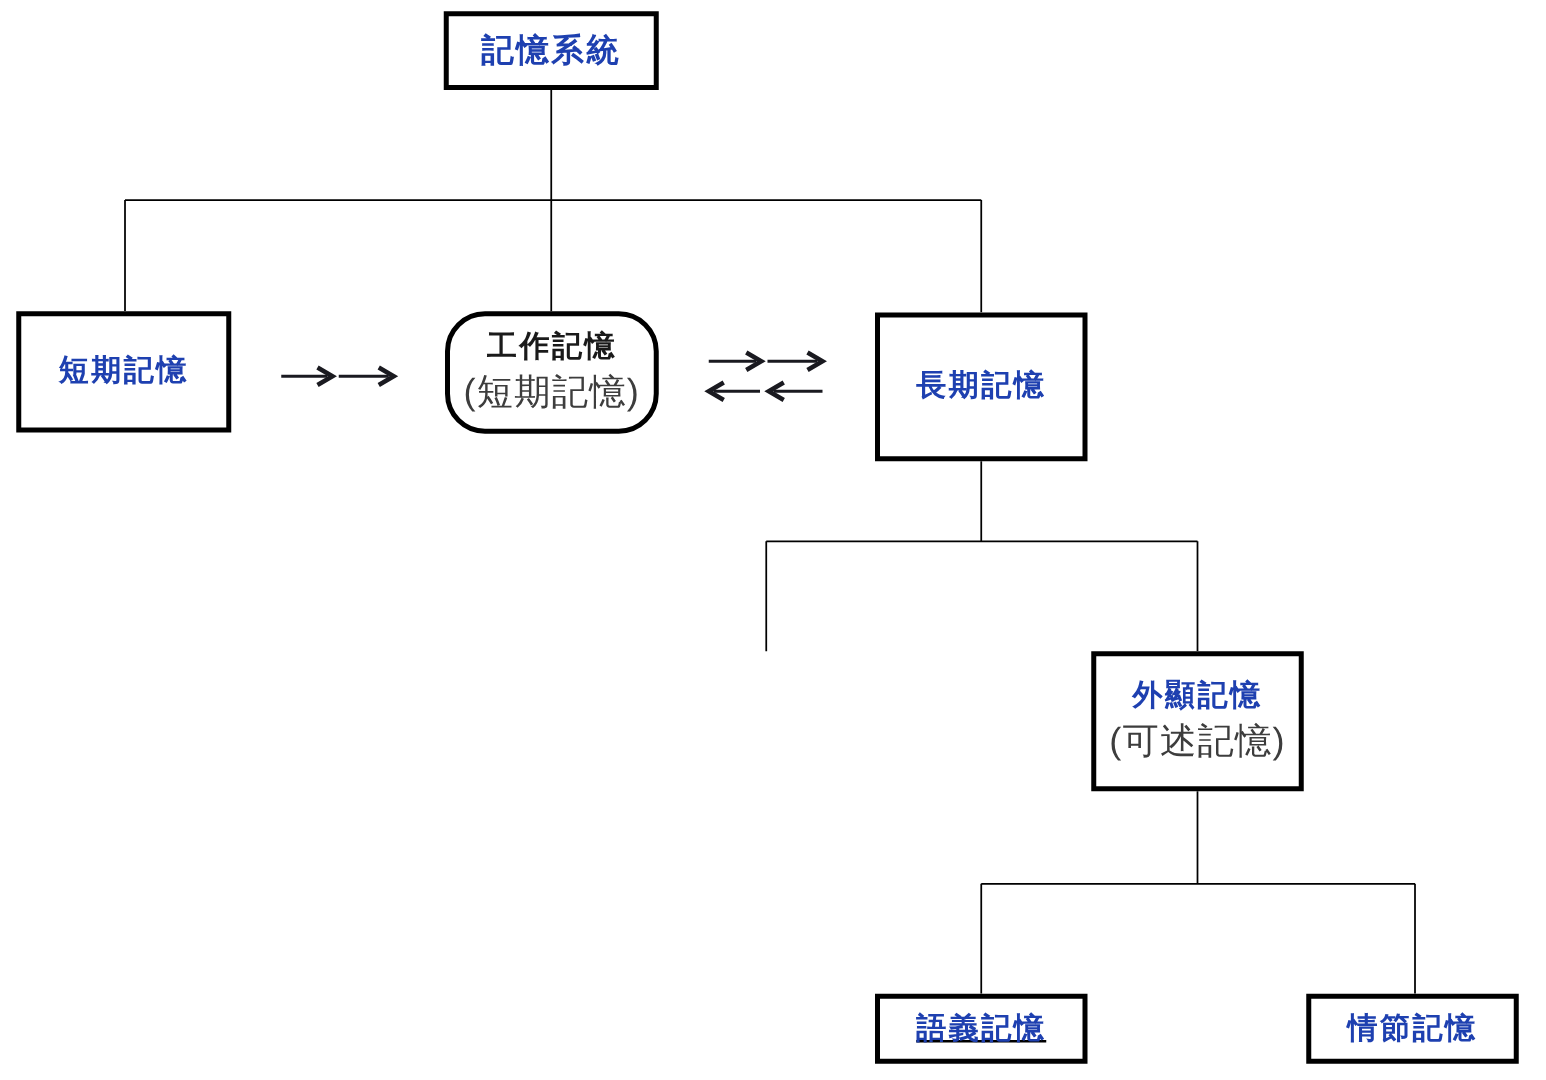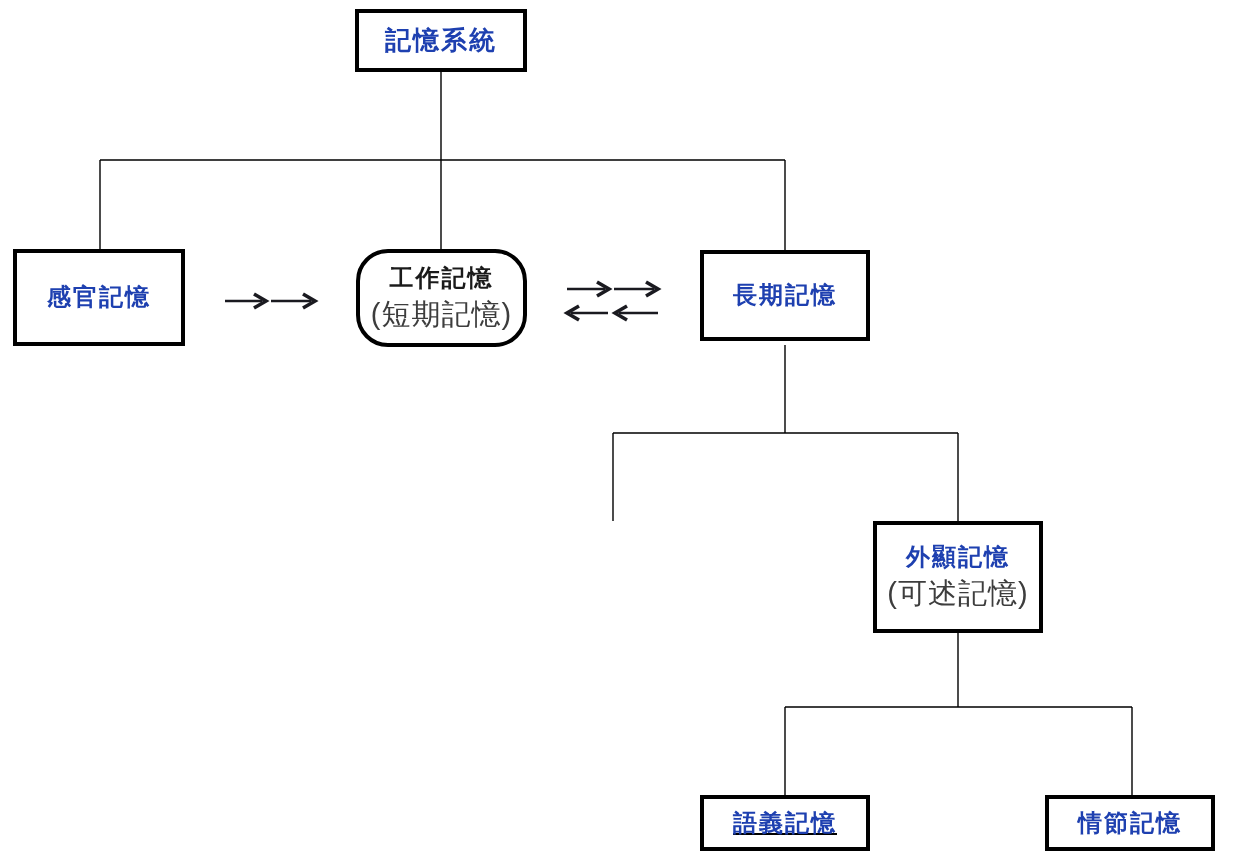--- a/index.html
+++ b/index.html
@@ -74,21 +74,21 @@
     font-weight:400;
     color:var(--sublabel);
     letter-spacing:1px;
     line-height:1.1;
     white-space:nowrap;
   }
   
   .n-root     {left:355px; top:9px;   width:172px; height:63px;}
   .n-sensory  {left:13px;  top:249px; width:172px; height:97px;}
   .n-working  {left:356px; top:249px; width:171px; height:98px;border-radius:32px;}
-  .n-longterm {left:700px; top:250px; width:170px; height:91px;}
+  .n-longterm {left:700px; top:250px; width:170px; height:119px;}
   .n-implicit {left:528px; top:521px; width:172px; height:99px;}
   .n-explicit {left:873px; top:521px; width:170px; height:112px;}
   .n-semantic {left:700px; top:795px; width:170px; height:56px;text-decoration:underline;}
   .n-episodic {left:1045px;top:795px; width:170px; height:56px;}
 </style>
 </head>
 <body>
 
 <div class="canvas">
 
@@ -126,21 +126,21 @@
       <line class="arrow-shaft" x1="619" y1="313" x2="658" y2="313"></line>
       <polyline class="arrow-head" points="627,306 615,313 627,320"></polyline>
     </g>
   </svg>
 
   <div class="node n-root">
     <span class="node-label root">記憶系統</span>
   </div>
 
   <div class="node n-sensory">
-    <span class="node-label">感官記憶</span>
+    <span class="node-label">短期記憶</span>
   </div>
 
   <div class="node n-working">
     <span class="node-label black">工作記憶</span>
     <span class="node-sublabel">(短期記憶)</span>
   </div>
 
   <div class="node n-longterm">
     <span class="node-label">長期記憶</span>
   </div>

